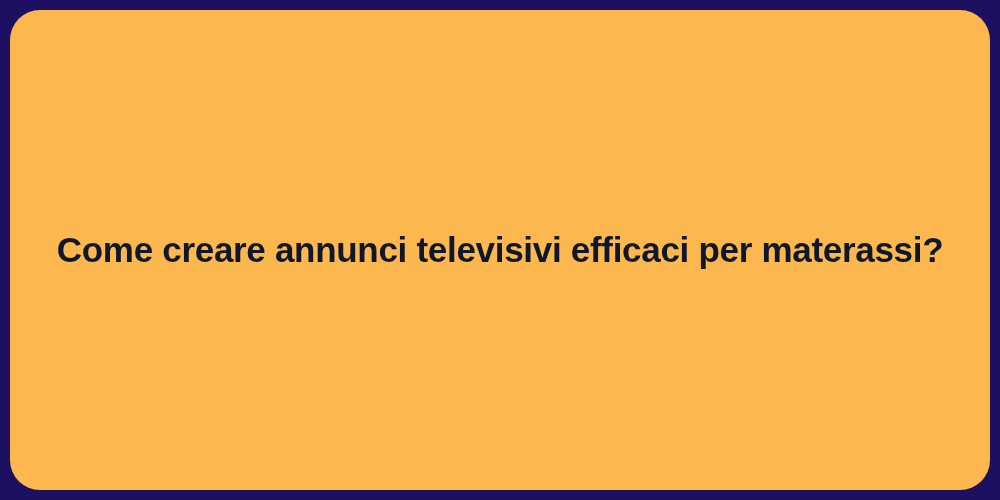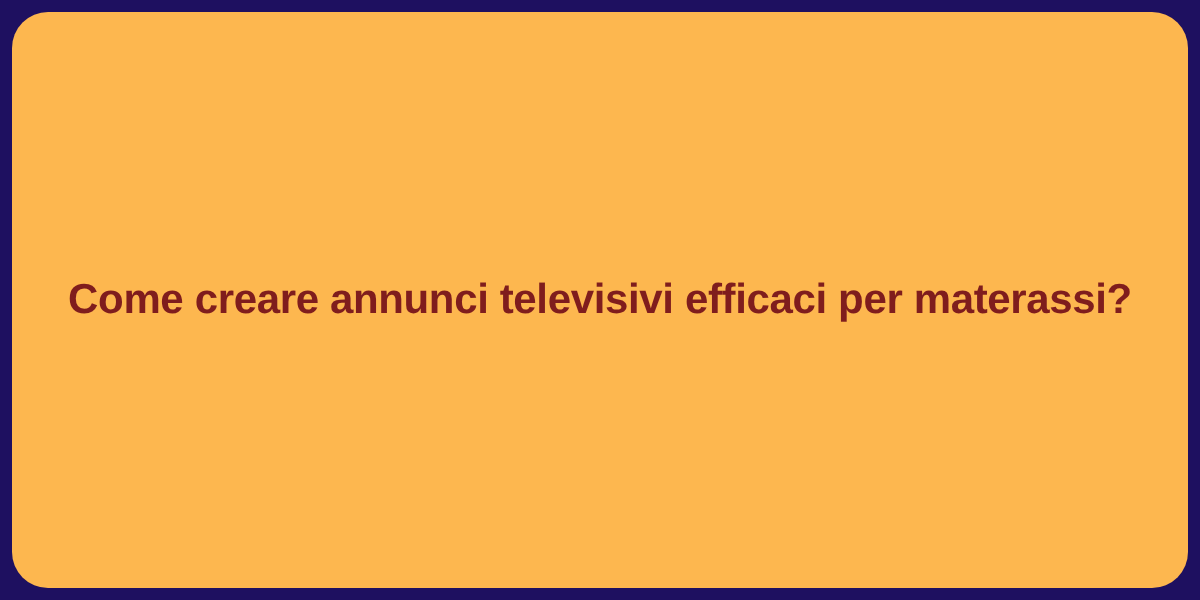--- a/index.html
+++ b/index.html
@@ -33,21 +33,21 @@
     border-radius: 30px;
     display: flex;
     align-items: center;
     justify-content: center;
     padding: 0 40px;
   }
 
   .headline {
     margin: 0;
     text-align: center;
-    color: #7f1d1d;
+    color: #0f172a;
     font-family: "Liberation Sans", sans-serif;
     font-size: 35px;
     font-weight: 700;
     line-height: 1.25;
     letter-spacing: -0.3px;
     white-space: nowrap;
   }
 </style>
 </head>
 <body>

